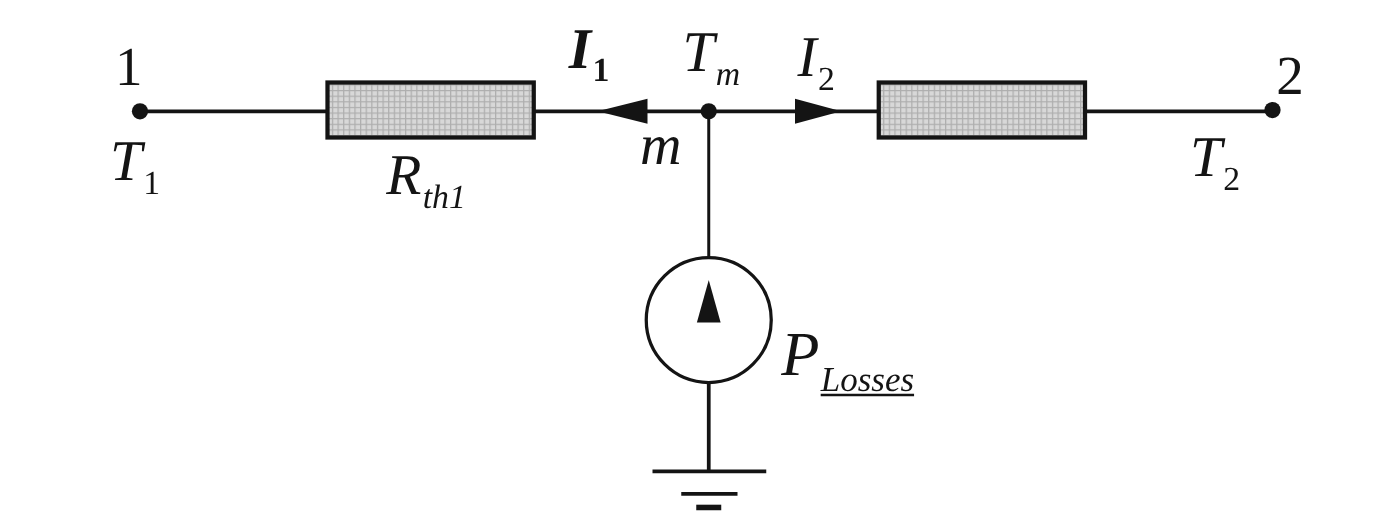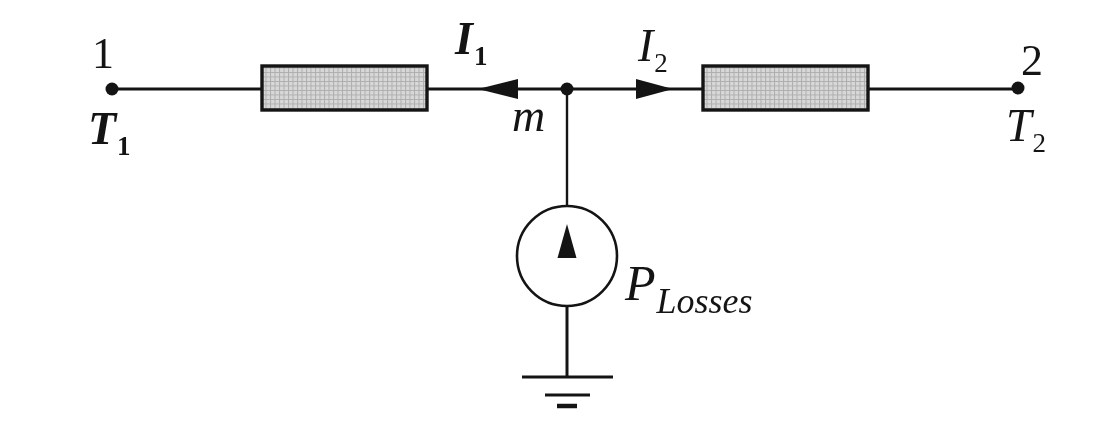--- a/index.html
+++ b/index.html
@@ -76,22 +76,23 @@
   .lbl .sub.upright {
     font-style: normal;
   }
   .lbl.node-number {
     font-size: 44px;
   }
   .lbl.source-label {
     font-size: 50px;
   }
   .lbl.source-label .sub {
-    font-size: 36px;
+    font-size: 28px;
     transform: translateY(13px);
+    text-decoration: underline;
   }
 </style>
 </head>
 <body>
 
 <div class="stage">
 
   <svg width="1110" height="425" viewBox="0 0 1110 425">
     <defs>
       <pattern id="resistor-hatch" width="4.5" height="4.5" patternUnits="userSpaceOnUse">
@@ -122,40 +123,46 @@
 
     <g>
       <line x1="522" y1="377" x2="613" y2="377" class="ground-line"></line>
       <line x1="545" y1="395" x2="590" y2="395" class="ground-line"></line>
       <line x1="557" y1="406" x2="577" y2="406" class="ground-line shortest"></line>
     </g>
   </svg>
 
   <div class="lbl upright node-number" style="left:92px; top:32px;">1</div>
 
-  <div class="lbl" style="left:88px; top:106px;font-weight:bold;">
+  <div class="lbl" style="left:88px; top:106px;">
     <span>T</span><span class="sub upright">1</span>
   </div>
 
+  <div class="lbl" style="left:309px; top:117px;">
+    <span>R</span><span class="sub">th1</span>
+  </div>
 
   <div class="lbl" style="left:455px; top:16px;font-weight:bold;">
     <span>I</span><span class="sub upright">1</span>
   </div>
 
+  <div class="lbl" style="left:546px; top:19px;">
+    <span>T</span><span class="sub">m</span>
+  </div>
 
   <div class="lbl" style="left:512px; top:93px;">m</div>
 
   <div class="lbl" style="left:638px; top:23px;">
     <span>I</span><span class="sub upright">2</span>
   </div>
 
 
   <div class="lbl upright node-number" style="left:1021px; top:39px;">2</div>
 
-  <div class="lbl" style="left:1006px; top:103px;">
+  <div class="lbl" style="left:952px; top:103px;">
     <span>T</span><span class="sub upright">2</span>
   </div>
 
   <div class="lbl source-label" style="left:625px; top:258px;">
     <span>P</span><span class="sub">Losses</span>
   </div>
 
 </div>
 
 </body></html>

